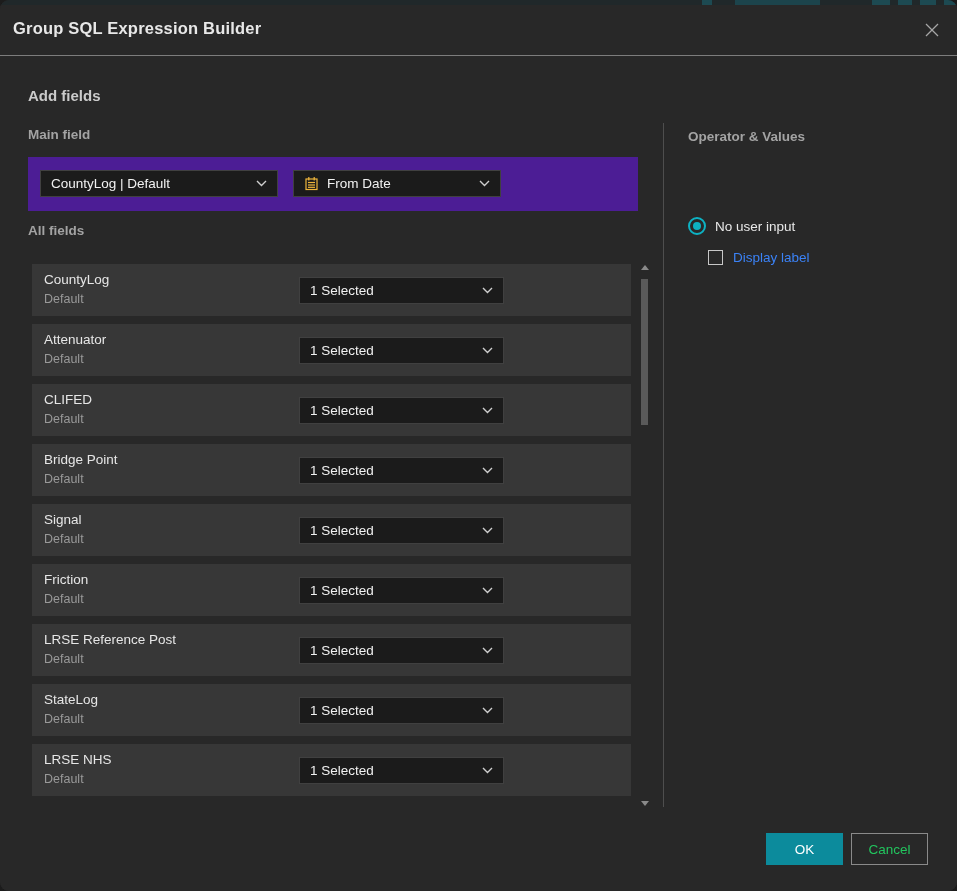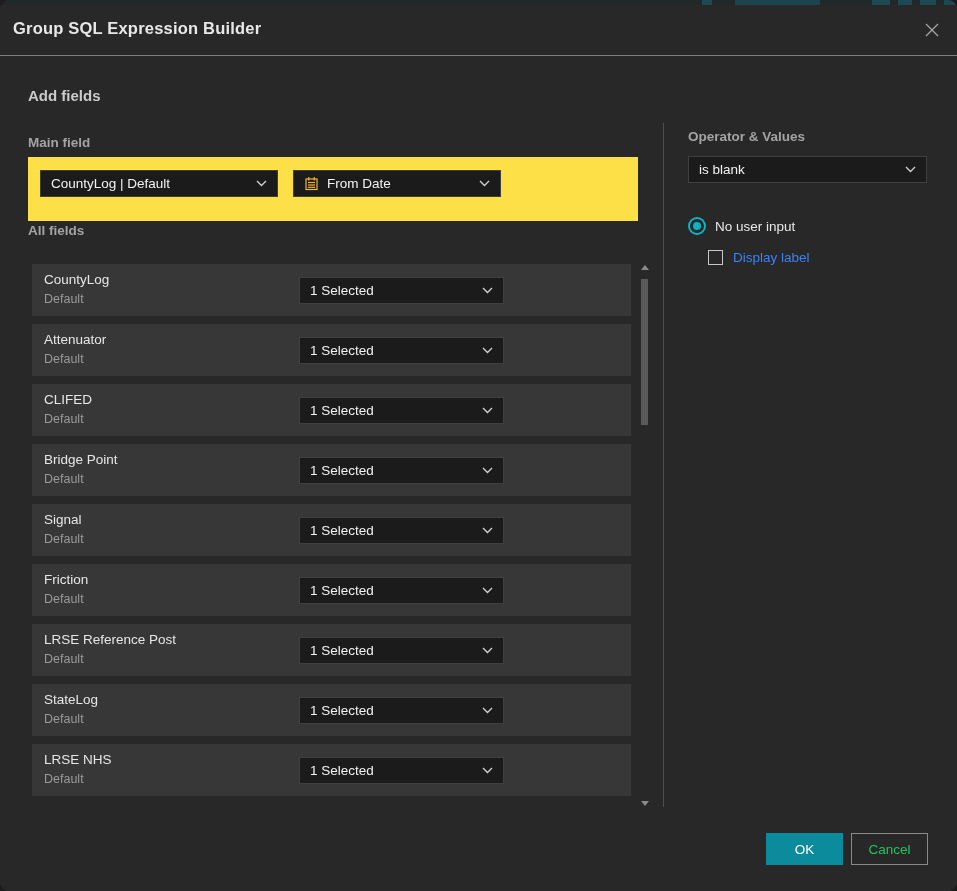--- a/index.html
+++ b/index.html
@@ -23,21 +23,21 @@
   .section-heading { position:absolute; left:28px; font-size:15px; font-weight:700; color:#cbcbcb; }
   .sub-label { position:absolute; left:28px; font-size:13.5px; font-weight:700; color:#a3a3a3; }
 
   
   .select { position:absolute; height:27px; background:#1b1b1b; border:1px solid #404040;
             display:flex; align-items:center; padding:0 10px; cursor:pointer; }
   .select .val { flex:1; font-size:13.5px; color:#f2f2f2; white-space:nowrap; overflow:hidden; }
   .select .chev { flex:none; display:flex; align-items:center; }
   .select .chev svg { stroke:#cfcfcf; }
 
-  .main-field-box { position:absolute; left:28px; top:152px; width:610px; height:64px; background:#fde047; }
+  .main-field-box { position:absolute; left:28px; top:152px; width:610px; height:54px; background:#4c1d95; }
 
   .cal-icon { display:flex; align-items:center; margin-right:8px; }
 
   
   .rows { position:absolute; left:32px; top:259px; width:599px; }
   .field-row { position:relative; width:599px; height:52px; background:#373737; margin-bottom:8px; }
   .field-row .fname { position:absolute; left:12px; top:8px; font-size:13.5px; color:#e6e6e6; }
   .field-row .fsub  { position:absolute; left:12px; top:28px; font-size:12.5px; color:#9a9a9a; }
   .field-row .select { left:267px; top:13px; width:205px; }
 
@@ -88,21 +88,21 @@
       <span class="close-btn" style="color: rgb(166, 166, 166);">
         <svg width="16" height="16" viewBox="0 0 16 16" fill="none" stroke-width="1.3" stroke="currentColor">
           <line x1="2" y1="2" x2="14" y2="14"></line>
             <line x1="14" y1="2" x2="2" y2="14"></line>
         </svg>
       </span>
     </div>
 
     <div class="section-heading" style="top:82px;">Add fields</div>
 
-    <div class="sub-label" style="top:130px;">Main field</div>
+    <div class="sub-label" style="top:122px;">Main field</div>
 
     <div class="main-field-box">
       <div class="select" style="left:12px; top:13px; width:238px;">
         <span class="val">CountyLog | Default</span>
         <span class="chev" style="color: rgb(207, 207, 207);">
           <svg width="11" height="7" viewBox="0 0 11 7" fill="none" stroke-width="1.4" stroke="currentColor">
               <path d="M1 1 L5.5 5.5 L10 1"></path>
             </svg>
         </span>
       </div>
@@ -252,28 +252,20 @@
     <div class="scrollbar">
       <div class="sb-arrow-up"></div>
       <div class="sb-thumb"></div>
       <div class="sb-arrow-down"></div>
     </div>
 
     <div class="v-divider"></div>
 
     <div class="op-heading">Operator &amp; Values</div>
 
-    <div class="select op-select">
-      <span class="val">is blank</span>
-      <span class="chev" style="color: rgb(207, 207, 207);">
-        <svg width="11" height="7" viewBox="0 0 11 7" fill="none" stroke-width="1.4" stroke="currentColor">
-            <path d="M1 1 L5.5 5.5 L10 1"></path>
-          </svg>
-      </span>
-    </div>
 
     <div class="radio-row">
       <span class="radio"></span>
       <span class="lbl">No user input</span>
     </div>
 
     <div class="check-row">
       <span class="checkbox"></span>
       <span class="lbl">Display label</span>
     </div>

